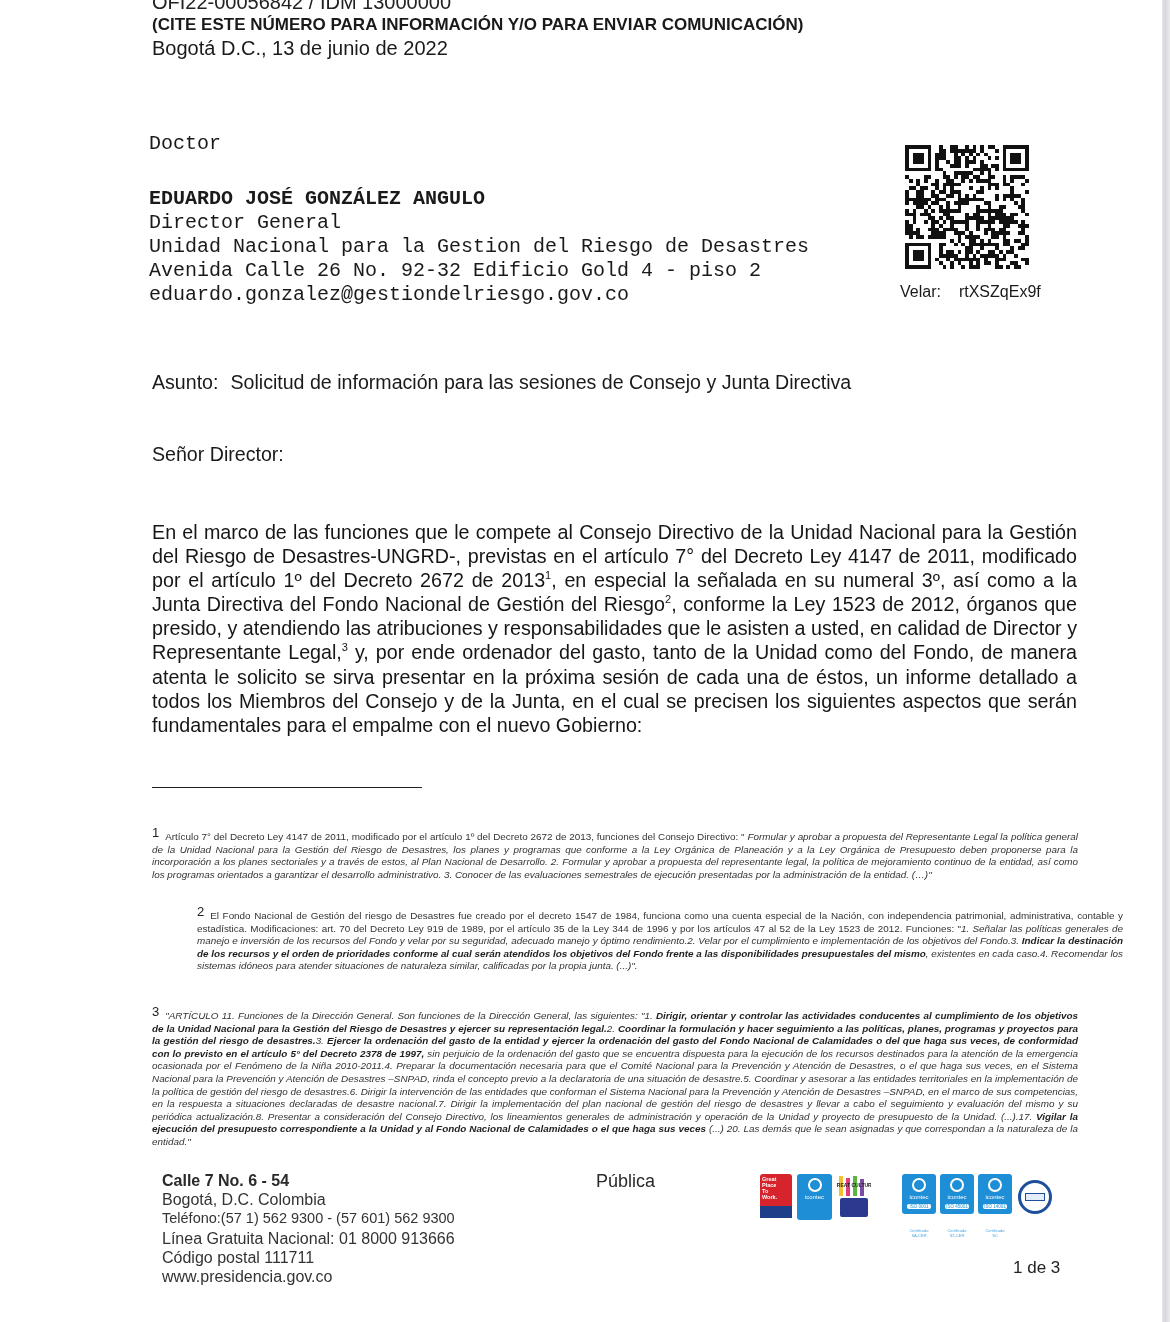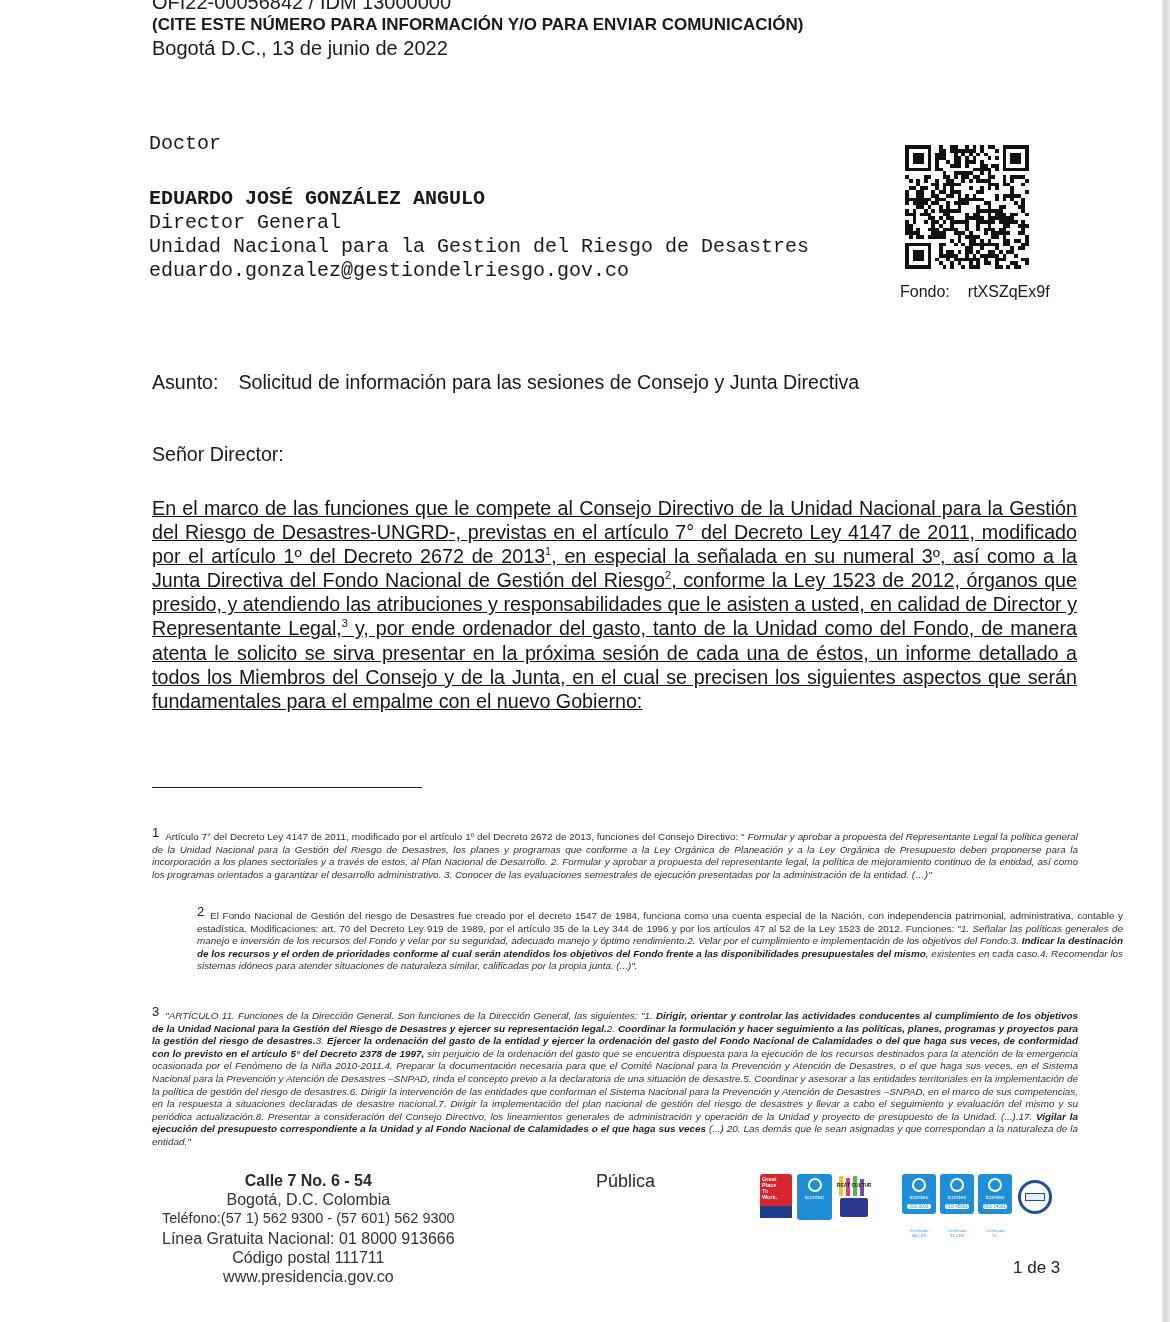--- a/index.html
+++ b/index.html
@@ -19,43 +19,43 @@
 
   .dest { left: 149px; top: 132px; font-size: 20px; line-height: 24px; white-space: nowrap; font-family: Liberation Mono, monospace; }
   .dest .line { display: block; }
   .dest .name { font-weight: bold; margin-top: 31px; }
 
   .qr { left: 905px; top: 145px; width: 124px; height: 124px; }
   .clave { left: 900px; top: 282px; font-size: 16px; line-height: 20px; white-space: nowrap; }
   .clave .lbl { margin-right: 18px; }
 
   .asunto { left: 152px; top: 371px; font-size: 19.6px; line-height: 22px; white-space: nowrap; }
-  .asunto .lbl { margin-right: 20px; }
+  .asunto .lbl { margin-right: 12px; }
   .saludo { left: 152px; top: 443px; font-size: 19.6px; line-height: 22px; white-space: nowrap; }
 
   .body-p {
-    left: 152px; top: 496px; width: 925px; font-size: 19.7px; line-height: 24.1px;
-    text-align: justify; color: #161616; text-decoration: underline;
+    left: 152px; top: 520px; width: 925px; font-size: 19.7px; line-height: 24.1px;
+    text-align: justify; color: #161616;
   }
   .body-p sup { font-size: 11px; line-height: 0; }
 
   .fn-rule { left: 152px; top: 787px; width: 270px; height: 1px; background: #222; }
 
   .fn { left: 152px; width: 926px; font-size: 9.9px; line-height: 12.6px; text-align: justify; color: #333; }
   .fn .num { font-size: 13px; font-style: normal; color: #222; vertical-align: 3px; margin-right: 6px; }
   .fn i { font-style: italic; }
   .fn b { font-weight: bold; color: #1f1f1f; }
   .fn1 { top: 798px; margin-top: 29px; }
   .fn2 { top: 906px; margin-left: 45px; }
   .fn3 { top: 1006px; }
 
   .footer-addr { left: 162px; top: 1171px; font-size: 16px; line-height: 19.2px; color: #333; white-space: nowrap; }
   .footer-addr .l1 { font-weight: bold; color: #2a2a2a; }
   .footer-addr .tel { font-size: 14.5px; }
-  .footer-addr span { display: block; text-align: center; }
+  .footer-addr span { display: block; }
   .publica { left: 596px; top: 1170px; font-size: 18px; line-height: 22px; color: #2a2a2a; }
   .pagina { left: 1013px; top: 1258px; font-size: 17px; line-height: 20px; color: #222; }
 
   .logos { left: 760px; top: 1174px; width: 300px; height: 70px; }
   .logo { position: absolute; top: 0; border-radius: 3px; font-family: "Liberation Sans", sans-serif; color: #fff; text-align: center; }
   .logo-gptw { left: 0; width: 32px; height: 44px; background: #d6232c; font-size: 5.5px; line-height: 6px; font-weight: bold; text-align: left; padding: 2px; box-sizing: border-box; }
   .logo-gptw .bot { position: absolute; left: 0; right: 0; bottom: 0; height: 12px; background: #1d3f8a; }
   .logo-icontec1 { left: 37px; width: 35px; height: 46px; background: #1e8fd6; }
   .logo-culture { left: 77px; width: 34px; height: 44px; }
   .logo-icontec { width: 34px; height: 40px; background: #1e8fd6; }
@@ -73,20 +73,21 @@
 
 <div class="abs radicado">OFI22-00056842 / IDM 13000000</div>
 <div class="abs cite">(CITE ESTE NÚMERO PARA INFORMACIÓN Y/O PARA ENVIAR COMUNICACIÓN)</div>
 <div class="abs fecha">Bogotá D.C., 13 de junio de 2022</div>
 
 <div class="abs dest">
   <span class="line">Doctor</span>
   <span class="line name">EDUARDO JOSÉ GONZÁLEZ ANGULO</span>
   <span class="line">Director General</span>
   <span class="line">Unidad Nacional para la Gestion del Riesgo de Desastres</span>
+  <span class="line">Avenida Calle 26 No. 92-32 Edificio Gold 4 - piso 2</span>
   <span class="line">eduardo.gonzalez@gestiondelriesgo.gov.co</span>
 </div>
 
 <svg class="abs qr" id="qr" viewBox="0 0 33 33" shape-rendering="crispEdges">
     <rect x="9" y="0" width="1" height="1" fill="#111"></rect>
     <rect x="12" y="0" width="1" height="1" fill="#111"></rect>
     <rect x="13" y="0" width="1" height="1" fill="#111"></rect>
     <rect x="16" y="0" width="1" height="1" fill="#111"></rect>
     <rect x="18" y="0" width="1" height="1" fill="#111"></rect>
     <rect x="20" y="0" width="1" height="1" fill="#111"></rect>
@@ -535,21 +536,21 @@
     <rect x="1" y="1" width="5" height="5" fill="#fff"></rect>
     <rect x="2" y="2" width="3" height="3" fill="#111"></rect>
     <rect x="26" y="0" width="7" height="7" fill="#111"></rect>
     <rect x="27" y="1" width="5" height="5" fill="#fff"></rect>
     <rect x="28" y="2" width="3" height="3" fill="#111"></rect>
     <rect x="0" y="26" width="7" height="7" fill="#111"></rect>
     <rect x="1" y="27" width="5" height="5" fill="#fff"></rect>
     <rect x="2" y="28" width="3" height="3" fill="#111"></rect>
   </svg>
 <div class="abs clave">
-  <span class="lbl">Fondo:</span><span>rtXSZqEx9f</span>
+  <span class="lbl">Velar:</span><span>rtXSZqEx9f</span>
 </div>
 
 <div class="abs asunto">
   <span class="lbl">Asunto:</span><span>Solicitud de información para las sesiones de Consejo y Junta Directiva</span>
 </div>
 
 <div class="abs saludo">Señor Director:</div>
 
 <div class="abs body-p"><span>En el marco de las funciones que le compete al Consejo Directivo de la Unidad Nacional para la Gestión del Riesgo de Desastres-UNGRD-, previstas en el  artículo 7° del Decreto Ley 4147 de 2011, modificado por el artículo 1º  del Decreto 2672 de 2013</span><sup>1</sup><span>, en especial la señalada en su numeral 3º, así como a la Junta Directiva del Fondo Nacional de Gestión del Riesgo</span><sup>2</sup><span>, conforme la Ley 1523 de 2012, órganos que presido, y atendiendo las atribuciones y responsabilidades que le asisten a usted, en calidad  de Director y Representante Legal,</span><sup>3</sup><span> y, por ende ordenador del gasto, tanto de la Unidad como del Fondo, de manera atenta le solicito se sirva presentar en la próxima sesión de cada una de éstos, un informe detallado a todos los Miembros del Consejo y de la Junta, en el cual se precisen los siguientes aspectos que serán fundamentales para el empalme con el nuevo Gobierno:</span></div>
 

